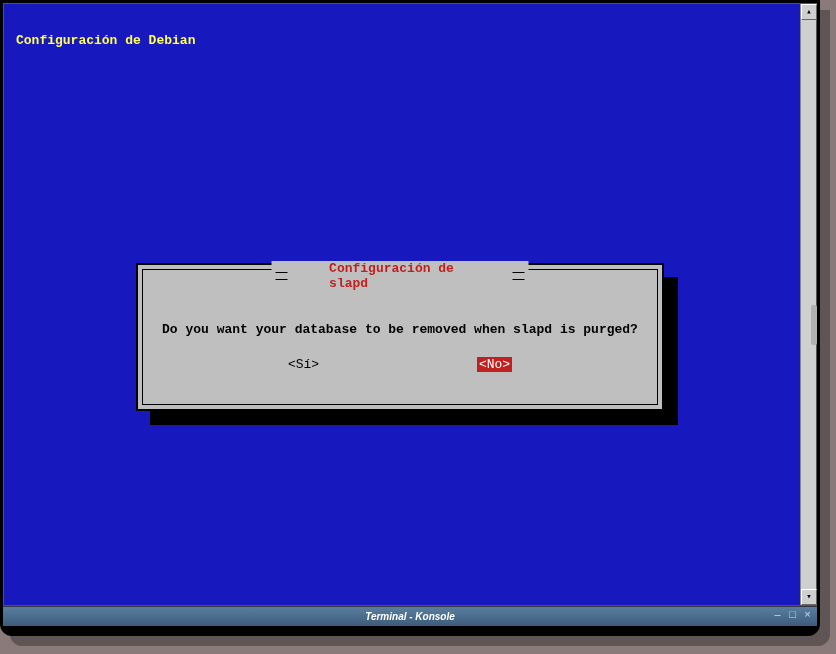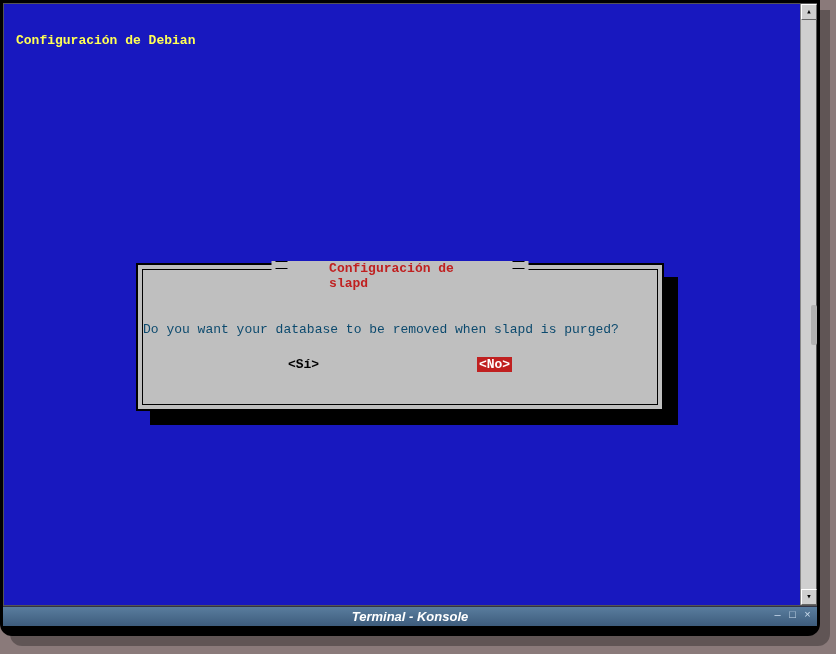--- a/index.html
+++ b/index.html
@@ -105,45 +105,46 @@
       position: relative;
     }
     .dialog-title-wrap {
       position: absolute;
       top: -9px;
       left: 50%;
       transform: translateX(-50%);
       background: #bfbfbf;
       padding: 0 4px;
       display: flex;
-      align-items: flex-start;
+      align-items: center;
       gap: 36px;
     }
     .title-bar {
       display: inline-block;
       border-top: 1px solid #000;
       border-bottom: 1px solid #000;
       width: 14px;
       height: 8px;
       vertical-align: middle;
     }
     .dialog-title {
       color: #c02020;
       font-weight: bold;
       padding: 0 6px;
     }
     .dialog-body {
       padding-top: 52px;
-      color: #0c4a6e;
-      font-weight: normal;
+      text-align: center;
+      color: #000000;
+      font-weight: bold;
     }
     .dialog-buttons {
       margin-top: 20px;
       text-align: center;
-      font-weight: bold;
+      font-weight: normal;
     }
     .btn-yes {
       color: #000;
       display: inline-block;
       margin-right: 150px;
     }
     .btn-no {
       background: #c02020;
       color: #fff;
       display: inline-block;
@@ -157,21 +158,21 @@
       align-items: center;
       justify-content: center;
       position: relative;
       font-family: Arial, sans-serif;
       border-top: 1px solid #334;
     }
     .titlebar-text {
       color: #fff;
       font-style: italic;
       font-weight: bold;
-      font-size: 13px;
+      font-size: 10px;
     }
     .win-controls {
       position: absolute;
       right: 4px;
       top: 2px;
       display: flex;
       gap: 4px;
     }
     .win-ctl {
       width: 11px;

